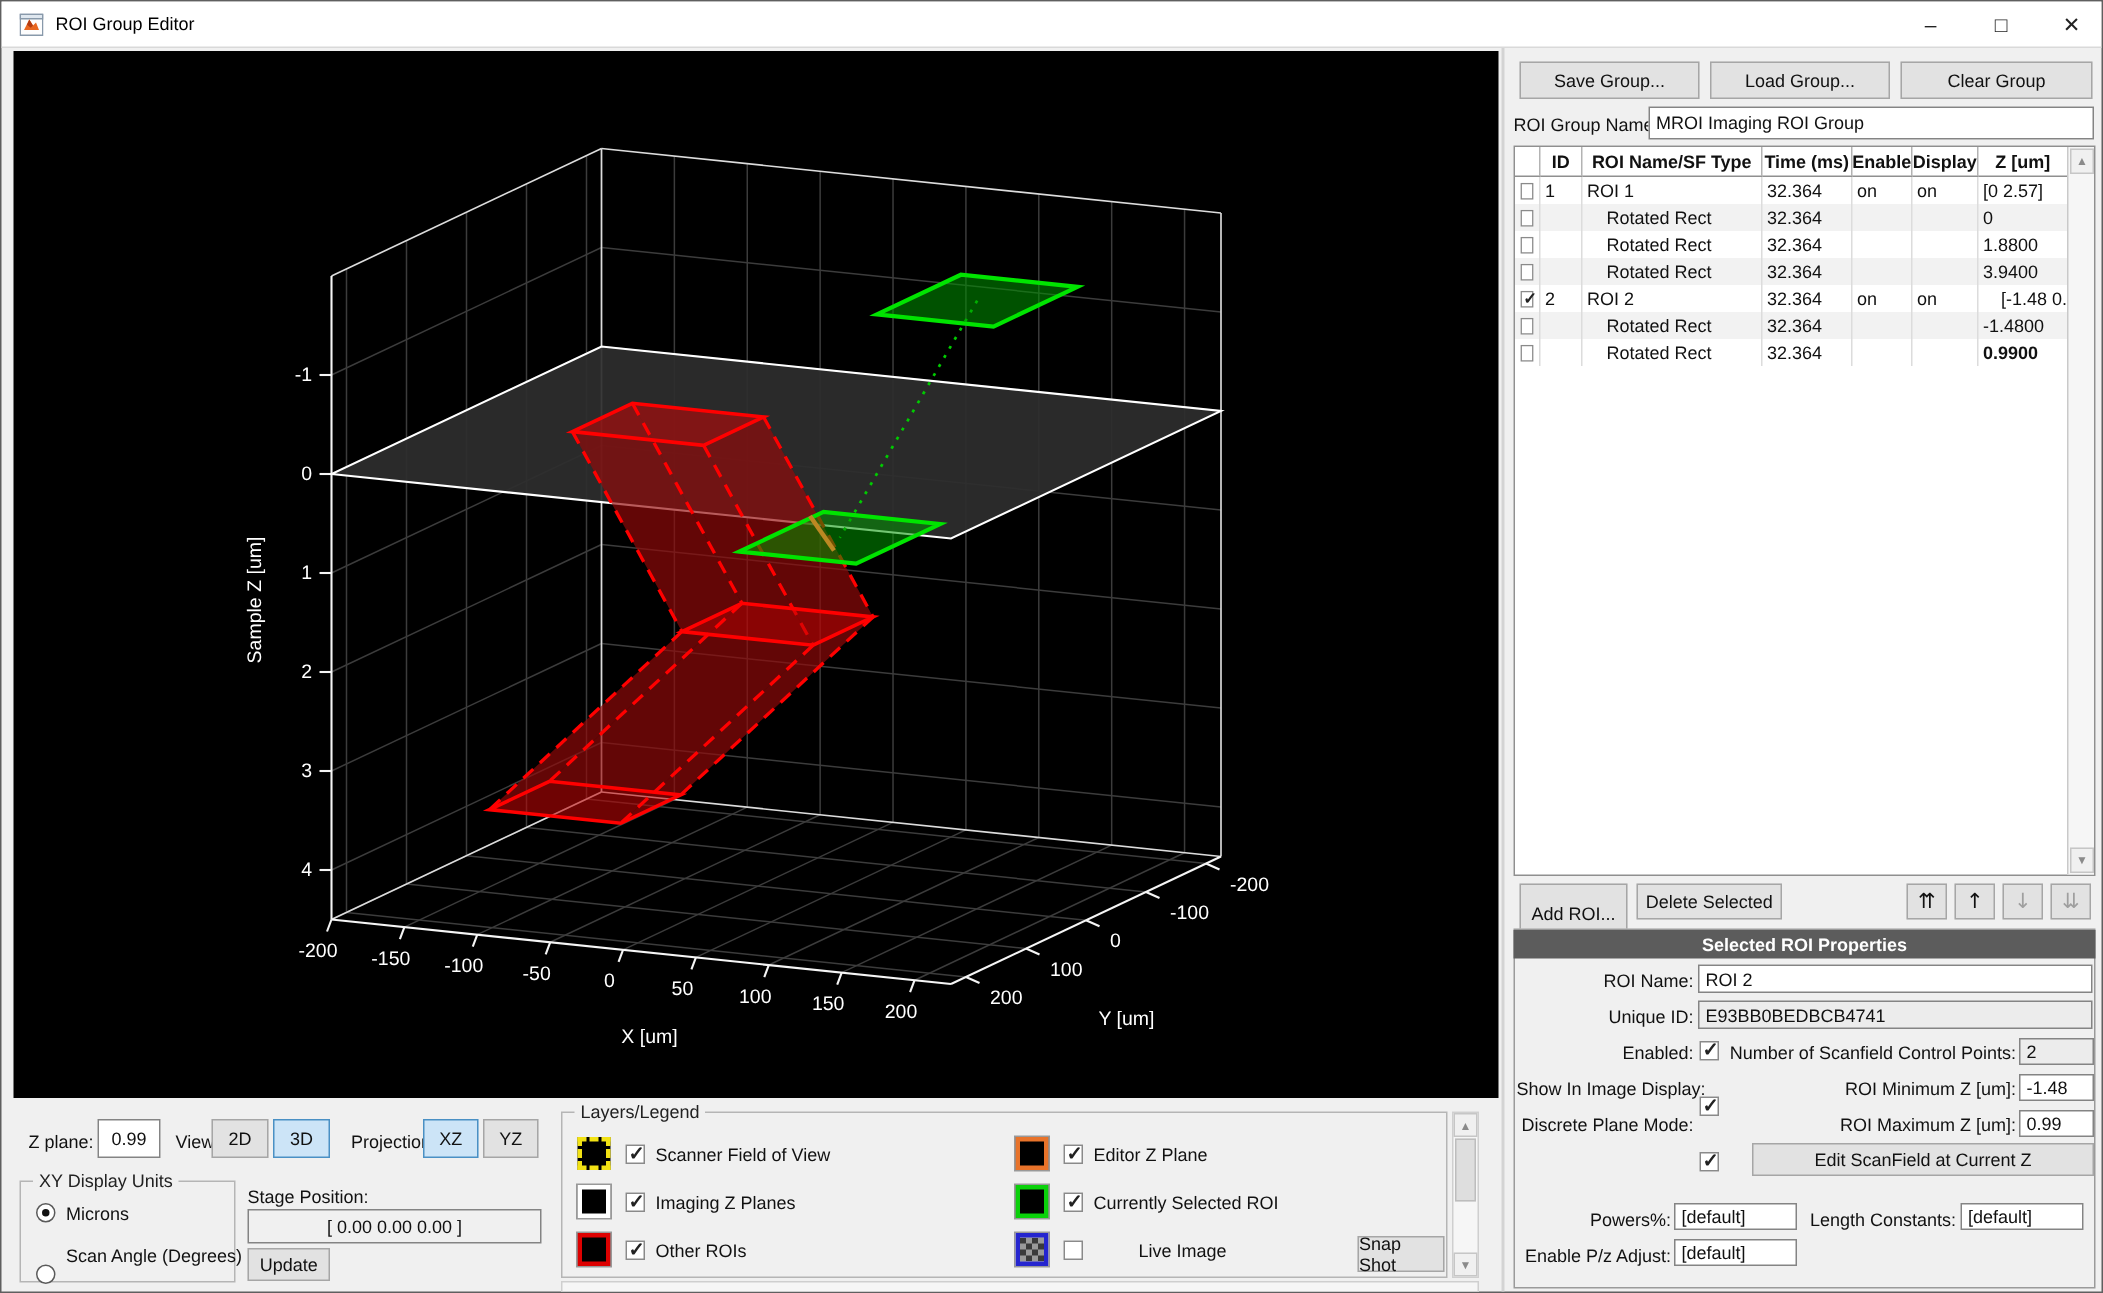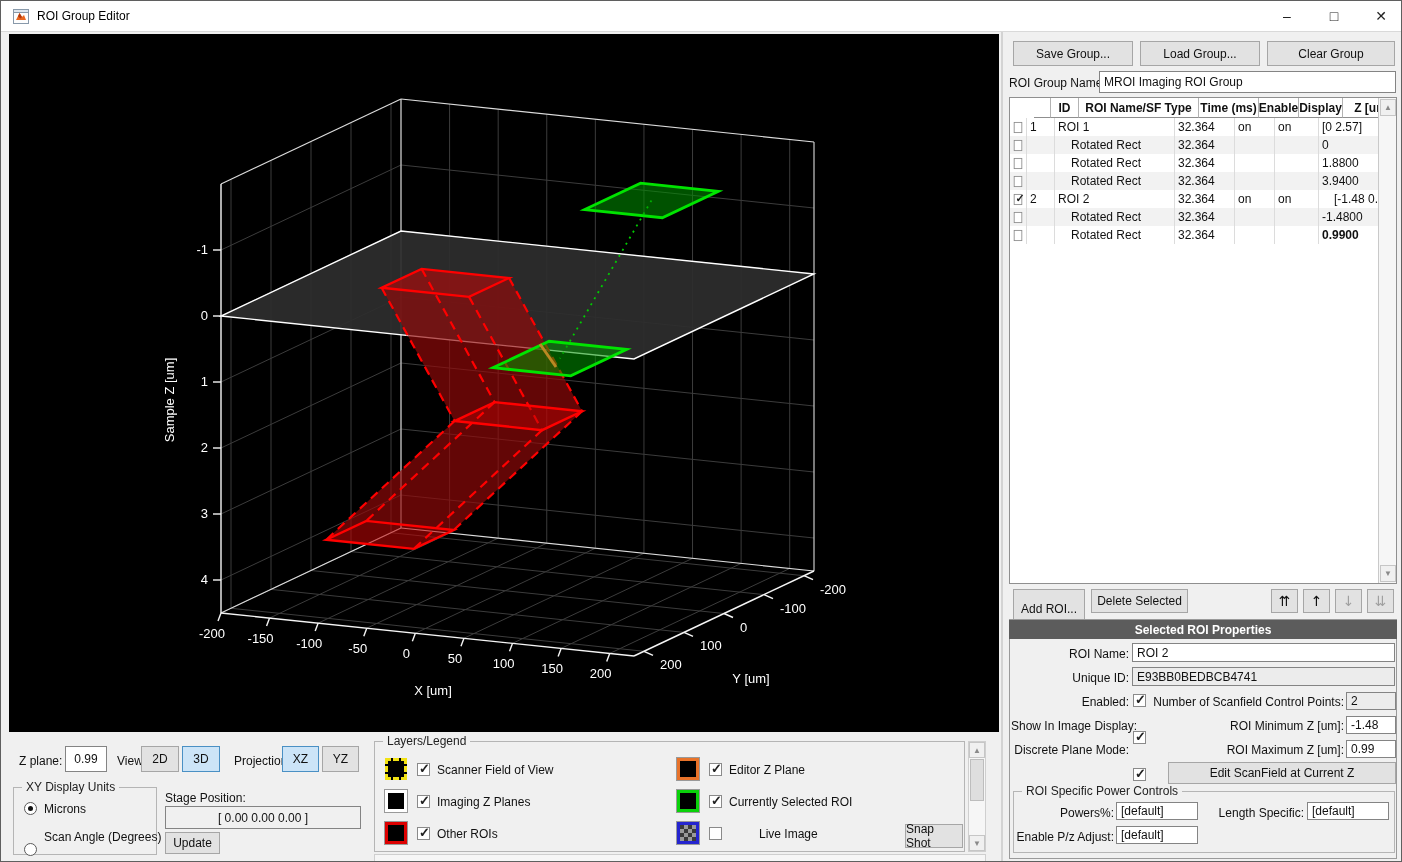--- a/index.html
+++ b/index.html
@@ -31,21 +31,21 @@
   .licon.scanner{border:3px dashed #f2e214;}
   .licon.white{border:3px solid #fff;outline:1px solid #999;}
   .licon.red{border:3px solid #dd0000;outline:1px solid #999;}
   .licon.orange{border:3px solid #e8732a;outline:1px solid #999;}
   .licon.green{border:3px solid #0ad10a;outline:1px solid #999;}
   .licon.blue{border:3px solid #2525cf;outline:1px solid #999;
       background:repeating-conic-gradient(#9a9a9a 0% 25%, #3a3a3a 0% 50%) 0 0/8px 8px;}
   
   .tbl{background:#fff;border:1px solid #8f8f8f;}
   .trow{display:flex;height:18px;align-items:stretch;}
-  .trow.head{height:20px;background:#fff;font-weight:bold;padding-left:24px;}
+  .trow.head{height:20px;background:#fff;font-weight:bold;}
   .tcell{border-right:1px solid #dcdcdc;padding:1px 3px;overflow:hidden;white-space:nowrap;display:flex;align-items:center;}
   .head .tcell{border-right:1px solid #b3b3b3;border-bottom:1px solid #8f8f8f;justify-content:center;}
   .trow.alt{background:#f2f2f2;}
   
   .sb{background:#f6f6f6;border:1px solid #cfcfcf;}
   .sbtn{background:#f0f0f0;border:1px solid #c6c6c6;color:#8a8a8a;font-size:8px;
         display:flex;align-items:center;justify-content:center;}
   .sthumb{background:#dedede;border:1px solid #bdbdbd;}
   
   .prophdr{background:#5c5c5c;color:#fff;font-weight:bold;display:flex;align-items:center;justify-content:center;}
@@ -378,23 +378,20 @@
   <div class="abs rlbl" style="left:1180px;top:718px;width:163px">ROI Minimum Z [um]:</div>
   <div class="abs input" style="left:1345px;top:715px;width:50px;height:18px">-1.48</div>
 
   <div class="abs rlbl" style="left:1010px;top:742px;width:118px">Discrete Plane Mode:</div>
   <div class="abs cb checked" style="left:1132px;top:741px"></div>
   <div class="abs rlbl" style="left:1180px;top:742px;width:163px">ROI Maximum Z [um]:</div>
   <div class="abs input" style="left:1345px;top:739px;width:50px;height:18px">0.99</div>
 
   <div class="abs btn" style="left:1167px;top:761px;width:228px;height:22px">Edit ScanField at Current Z</div>
 
-  <div class="abs fieldset" style="left:1012px;top:790px;width:382px;height:62px">
-    <span class="lg">ROI Specific Power Controls</span>
-  </div>
   <div class="abs rlbl" style="left:1020px;top:805px;width:93px">Powers%:</div>
   <div class="abs input" style="left:1115px;top:801px;width:82px;height:18px">[default]</div>
-  <div class="abs rlbl" style="left:1200px;top:805px;width:103px">Length Specific:</div>
+  <div class="abs rlbl" style="left:1200px;top:805px;width:103px">Length Constants:</div>
   <div class="abs input" style="left:1306px;top:801px;width:82px;height:18px">[default]</div>
   <div class="abs rlbl" style="left:1013px;top:829px;width:100px">Enable P/z Adjust:</div>
   <div class="abs input" style="left:1115px;top:825px;width:82px;height:18px">[default]</div>
 
 </div>
 
 </body></html>

